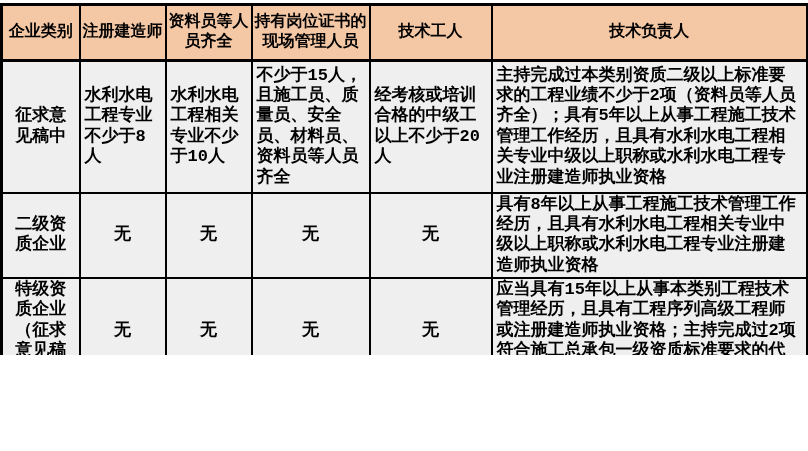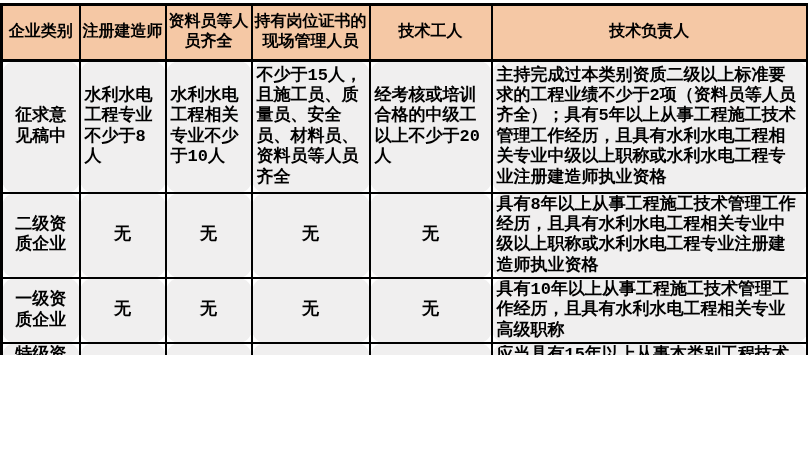--- a/index.html
+++ b/index.html
@@ -31,21 +31,20 @@
     text-align: center;
     vertical-align: middle;
     font-size: 16px;
     padding: 1px 2px;
     font-weight: 700;
   }
   table.qual td {
     background: #F0EFEF;
     vertical-align: middle;
     padding: 1px 4px;
-    border-radius: 14px;
   }
   td.center { text-align: center; }
   td.left   { text-align: left; padding: 2px 5px 2px 5px; }
   tr.hrow { height: 56px; }
   tr.r1 { height: 132px; }
   tr.r2 { height: 84px; }
   tr.r3 { height: 62px; }
   tr.r4 { height: 102px; }
 </style>
 </head>
@@ -81,28 +80,20 @@
         <td class="left">主持完成过本类别资质二级以上标准要求的工程业绩不少于2项（资料员等人员齐全）；具有5年以上从事工程施工技术管理工作经历，且具有水利水电工程相关专业中级以上职称或水利水电工程专业注册建造师执业资格</td>
       </tr>
       <tr class="r2">
         <td class="center">二级资质企业</td>
         <td class="center">无</td>
         <td class="center">无</td>
         <td class="center">无</td>
         <td class="center">无</td>
         <td class="left">具有8年以上从事工程施工技术管理工作经历，且具有水利水电工程相关专业中级以上职称或水利水电工程专业注册建造师执业资格</td>
       </tr>
-      <tr class="r3">
-        <td class="center">一级资质企业</td>
-        <td class="center">无</td>
-        <td class="center">无</td>
-        <td class="center">无</td>
-        <td class="center">无</td>
-        <td class="left">具有10年以上从事工程施工技术管理工作经历，且具有水利水电工程相关专业高级职称</td>
-      </tr>
       <tr class="r4">
         <td class="center">特级资质企业（征求意见稿中）</td>
         <td class="center">无</td>
         <td class="center">无</td>
         <td class="center">无</td>
         <td class="center">无</td>
         <td class="left">应当具有15年以上从事本类别工程技术管理经历，且具有工程序列高级工程师或注册建造师执业资格；主持完成过2项符合施工总承包一级资质标准要求的代表工程</td>
       </tr>
     </tbody>
   </table>

